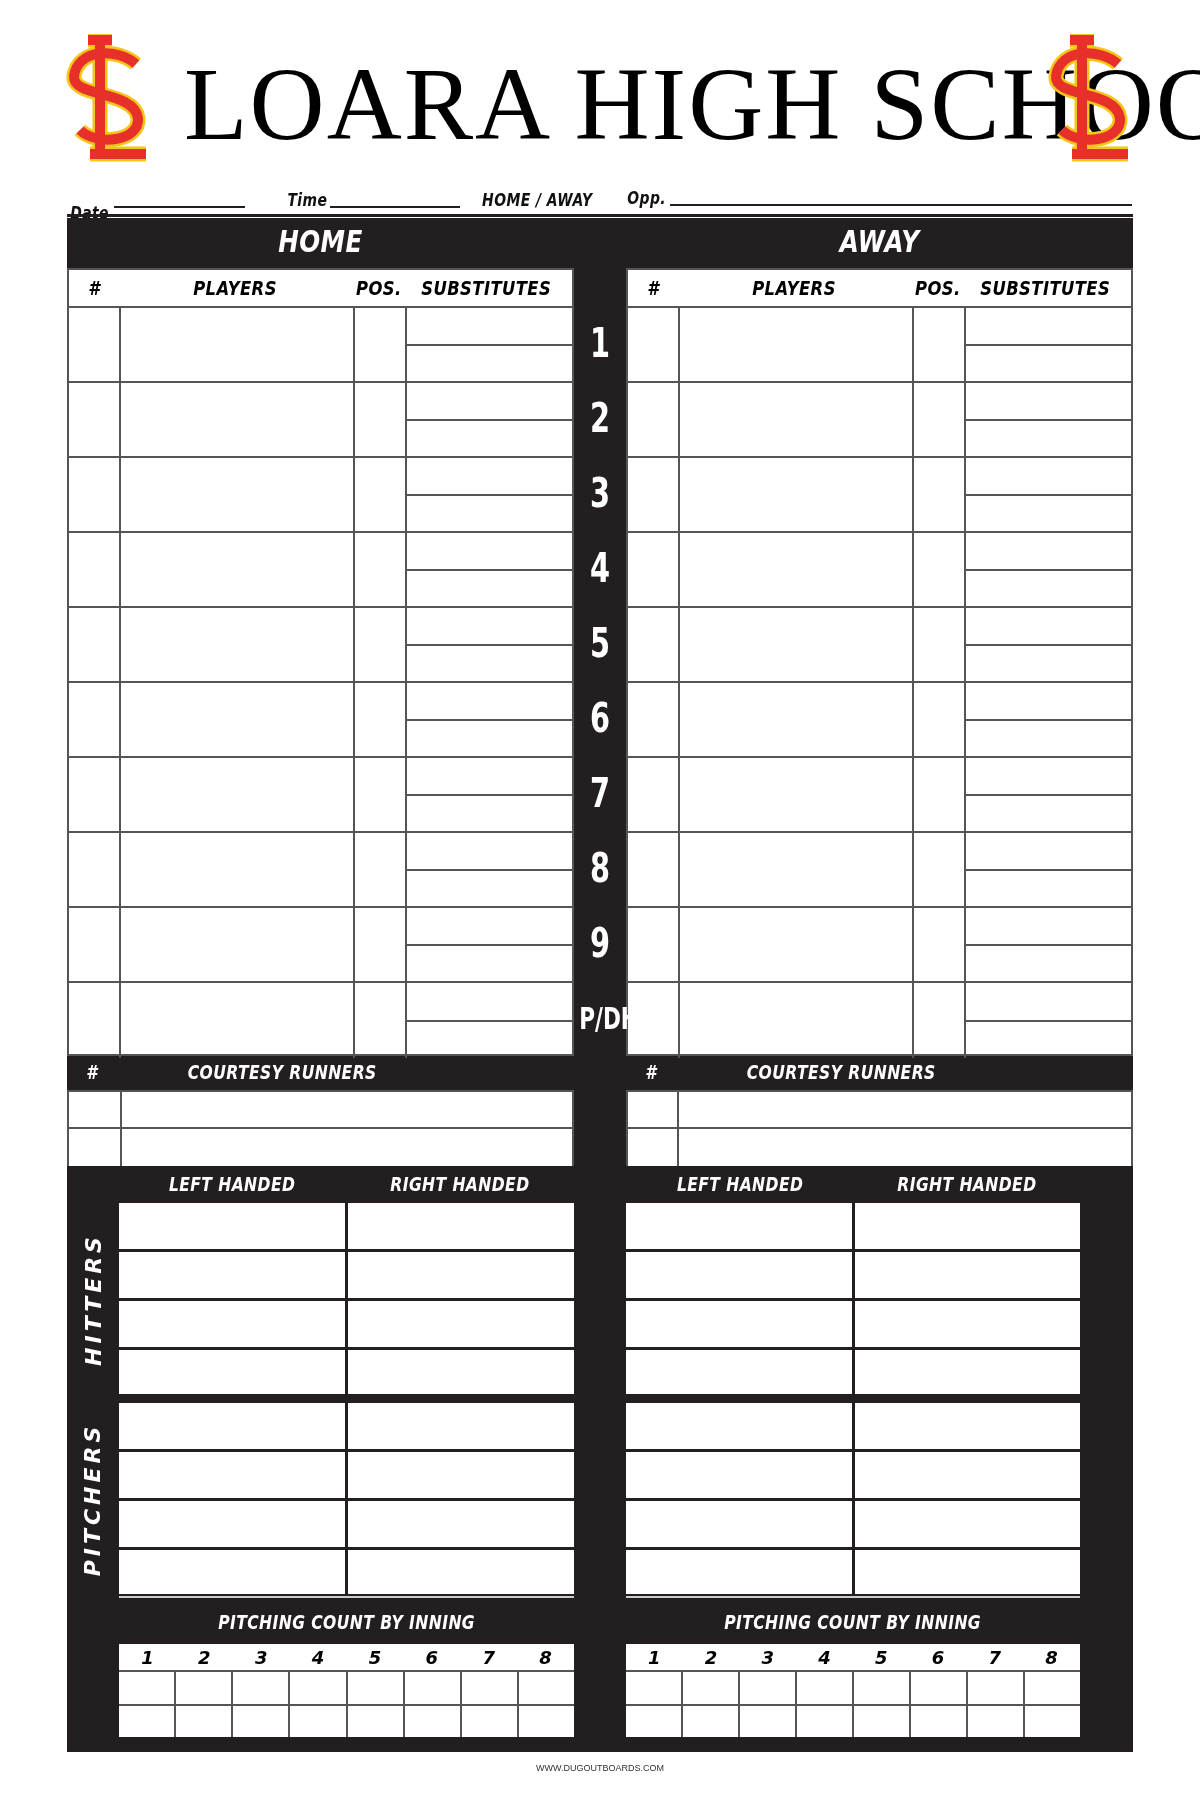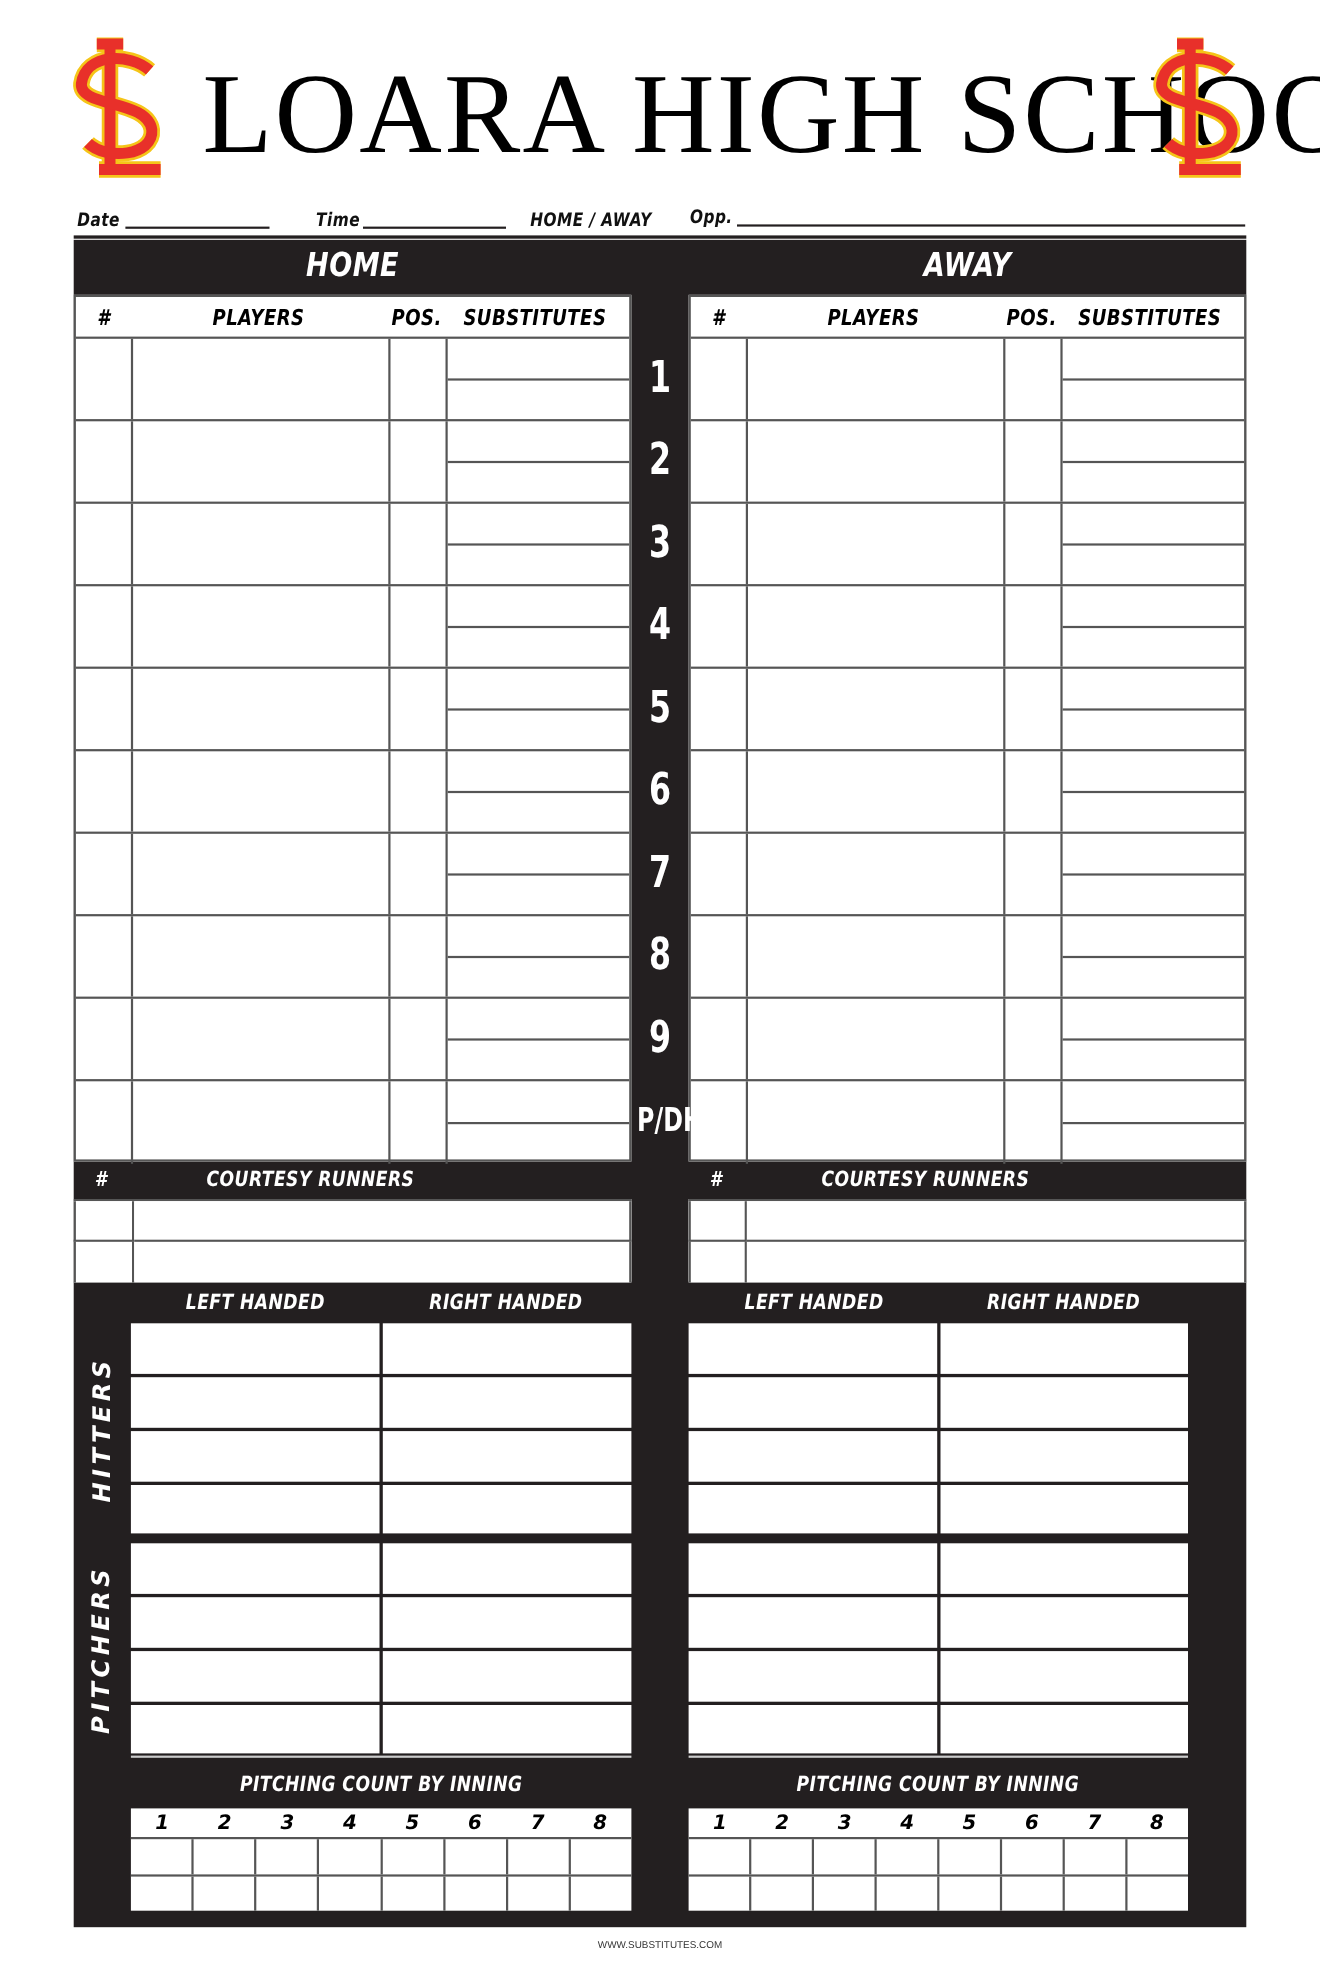--- a/index.html
+++ b/index.html
@@ -55,21 +55,21 @@
         <path d="M76 30 C58 14 18 14 14 42 C12 64 74 56 78 84 C80 108 36 112 20 96"></path>
       </g>
       <g stroke="#e8302a" stroke-width="10">
         <path d="M28 6 H52 M40 6 V120 M30 120 H86"></path>
         <path d="M76 30 C58 14 18 14 14 42 C12 64 74 56 78 84 C80 108 36 112 20 96"></path>
       </g>
     </g>
   </svg>
 </div>
 
-<div class="abs label" style="left:66px;top:190px;"><span class="cond">Date</span></div>
+<div class="abs label" style="left:66px;top:203px;"><span class="cond">Date</span></div>
 <div class="abs uline" style="left:114px;top:190px;width:131px;height:18px;"><span></span></div>
 <div class="abs label" style="left:283px;top:190px;"><span class="cond">Time</span></div>
 <div class="abs uline" style="left:330px;top:190px;width:130px;height:18px;"><span></span></div>
 <div class="abs label" style="left:470px;top:190px;"><span class="cond">HOME / AWAY</span></div>
 <div class="abs label" style="left:623px;top:188px;"><span class="cond">Opp.</span></div>
 <div class="abs uline" style="left:670px;top:188px;width:462px;height:18px;"><span></span></div>
 <div class="abs" style="left:67px;top:214px;width:1066px;height:3px;background:#231f20;"></div>
 
 <div class="abs dark" style="left:67px;top:218px;width:1066px;height:1534px;"></div>
 
@@ -474,13 +474,13 @@
       <div style="flex: 1 1 0%; border-right: 2px solid rgb(85, 85, 85);"></div>
       <div style="flex: 1 1 0%; border-right: 2px solid rgb(85, 85, 85);"></div>
       <div style="flex: 1 1 0%; border-right: 2px solid rgb(85, 85, 85);"></div>
       <div style="flex: 1 1 0%; border-right: 2px solid rgb(85, 85, 85);"></div>
       <div style="flex: 1 1 0%; border-right: 2px solid rgb(85, 85, 85);"></div>
       <div style="flex: 1 1 0%; border-right: 2px solid rgb(85, 85, 85);"></div>
       <div style="flex: 1 1 0%;"></div>
     </div>
   </div>
 
-<div class="abs footer" style="left:400px;top:1763px;width:400px;text-align:center;">WWW.SUBSTITUTES.COM</div>
+<div class="abs footer" style="left:400px;top:1763px;width:400px;text-align:center;">WWW.DUGOUTBOARDS.COM</div>
 
 </body></html>

